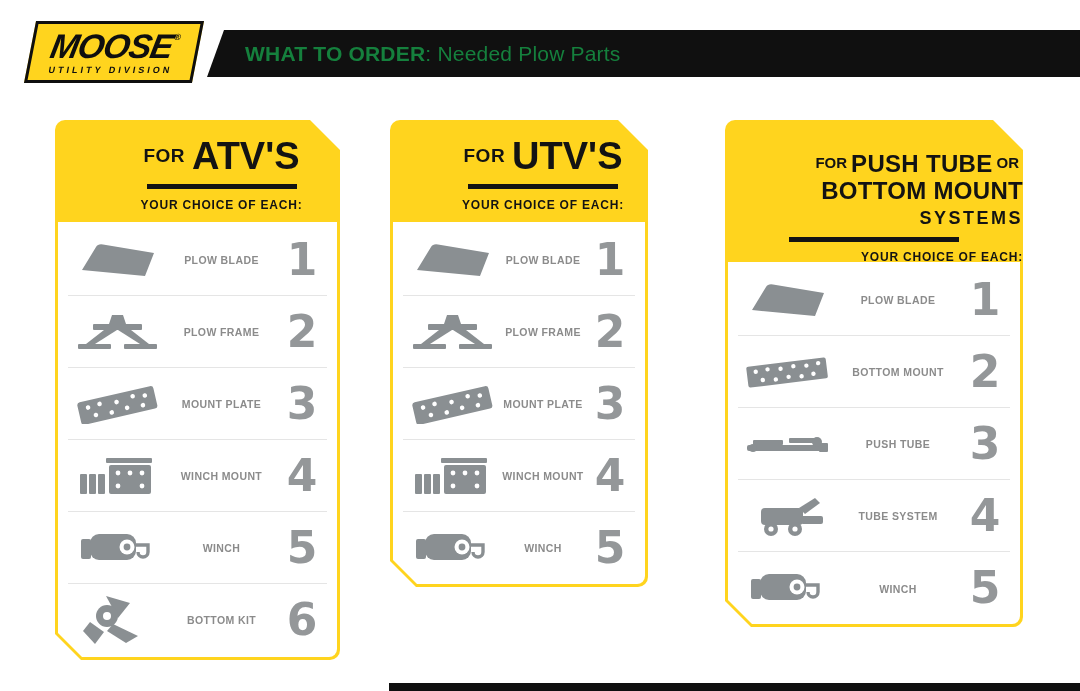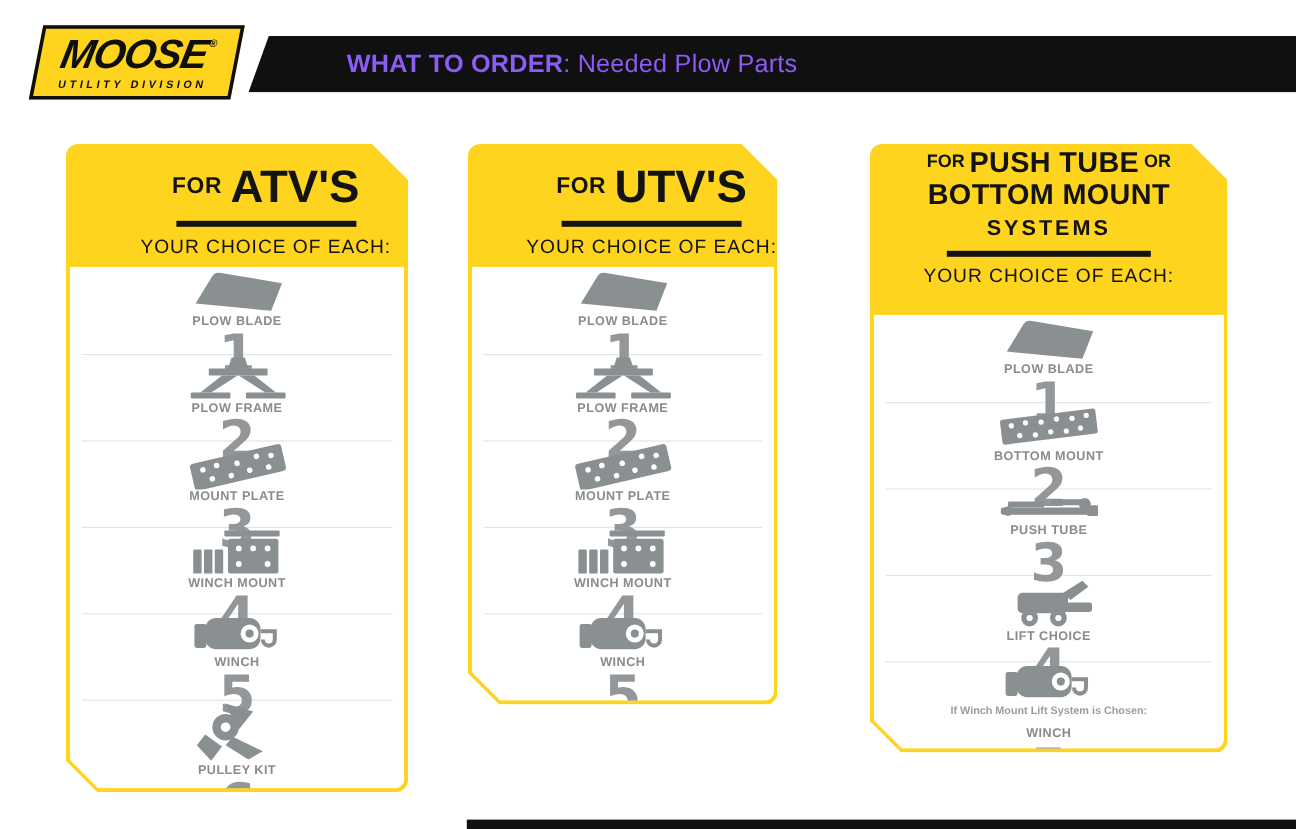--- a/index.html
+++ b/index.html
@@ -3,21 +3,21 @@
 <meta charset="utf-8">
 <style>
   * { margin:0; padding:0; box-sizing:border-box; }
   html,body { width:1080px; height:691px; }
   body { background:#ffffff; font-family:"Liberation Sans", sans-serif; position:relative; overflow:hidden; }
 
   
   .topbar { position:absolute; left:207px; top:30px; width:873px; height:47px; background:#101010;
             clip-path: polygon(17px 0, 100% 0, 100% 100%, 0 100%);
             display:flex; align-items:center; padding-left:38px; }
-  .topbar-title { color:#8b5cf6; font-size:21px; letter-spacing:.2px; white-space:nowrap;margin-left:44px; }
+  .topbar-title { color:#15803d; font-size:21px; letter-spacing:.2px; white-space:nowrap; }
   .topbar-title .bold { font-weight:bold; }
 
   .logo { position:absolute; left:30px; top:21px; width:168px; height:62px; background:#FFD41E;
           border:3px solid #0f0f0f; transform:skewX(-11deg);
           display:flex; flex-direction:column; align-items:center; justify-content:center; }
   .logo-main { font-size:34px; font-weight:900; font-style:italic; color:#0f0f0f; letter-spacing:-1px; line-height:1; }
   .logo-reg  { font-size:9px; font-weight:bold; color:#0f0f0f; vertical-align:18px; }
   .logo-sub  { font-size:9px; font-weight:bold; letter-spacing:3px; color:#0f0f0f; margin-top:2px; }
 
   
@@ -25,35 +25,35 @@
           clip-path: polygon(0 0, calc(100% - 30px) 0, 100% 30px, 100% 100%, 26px 100%, 0 calc(100% - 26px)); }
   .card1 { left:55px;  width:285px; height:540px; }
   .card2 { left:390px; width:258px; height:467px; }
   .card3 { left:725px; width:298px; height:507px; }
 
   .card-head { text-align:center; color:#131313; }
   .head12 { padding-top:15px;margin-left:48px; }
   .t-small { font-size:19px; font-weight:800; margin-right:7px; vertical-align:7px; letter-spacing:.5px; }
   .t-big   { font-size:38px; font-weight:900; letter-spacing:0; }
   .underline { width:150px; height:5px; background:#131313; margin:6px auto 9px; }
-  .head-sub { font-size:16px; font-weight:normal; letter-spacing:.8px; }
-
-  .head3 { padding-top:2px; }
+  .head-sub { font-size:12px; font-weight:bold; letter-spacing:.8px; }
+
+  .head3 { padding-top:30px;text-align:right; }
   .t-small3 { font-size:15px; font-weight:800; vertical-align:4px; margin:0 4px; }
   .t-mid { font-size:24px; font-weight:900; letter-spacing:.3px; line-height:27px; }
   .t-sys { font-size:18px; font-weight:800; letter-spacing:2.5px; margin-top:4px; }
   .u3 { width:170px; margin:8px auto 8px; }
 
   .card-body { position:absolute; left:3px; right:3px; bottom:3px; background:#ffffff;
                clip-path: polygon(0 0, 100% 0, 100% 100%, 24px 100%, 0 calc(100% - 24px));
                border-bottom-right-radius:8px; padding:2px 10px 0; }
   .card1 .card-body, .card2 .card-body { top:102px; }
   .card3 .card-body { top:142px; }
 
-  .row { display:flex; align-items:center; height:72px; border-bottom:1px solid #E5E5E5;flex-direction:column; }
+  .row { display:flex; align-items:center; height:72px; border-bottom:1px solid #E5E5E5; }
   .row:last-child { border-bottom:0; }
   .icon { width:98px; flex:none; display:flex; justify-content:center; align-items:center; }
   .icon svg { display:block; }
   .label { flex:1; text-align:center; font-size:10.5px; font-weight:bold; color:#8B8B8B; letter-spacing:.4px; }
   .num { flex:none; width:50px; text-align:center; font-size:44px; font-weight:800; color:#949799;
          font-family:"DejaVu Sans", sans-serif; line-height:1; }
   .label-wrap { flex:1; text-align:center; }
   .note { display:block; font-size:9px; font-weight:bold; color:#9C9C9C; line-height:1.35; margin-bottom:3px; padding:0 16px; }
 
   .footer-bar { position:absolute; left:389px; right:0; bottom:0; height:8px; background:#101010; }
@@ -166,21 +166,21 @@
     <div class="row">
       <span class="icon">
         <svg width="74" height="52" viewBox="0 0 74 52" fill="#8A8F92">
             <path d="M26 2 L50 9 L38 24 Z"></path>
             <circle cx="27" cy="22" r="11"></circle>
             <circle cx="27" cy="22" r="4" fill="#fff"></circle>
             <path d="M33 30 L58 42 L46 49 L27 37 Z"></path>
             <path d="M10 28 L24 38 L15 50 L3 37 Z"></path>
           </svg>
       </span>
-      <span class="label">PULLEY KIT</span>
+      <span class="label">BOTTOM KIT</span>
       <span class="num">6</span>
     </div>
 
   </div>
 </section>
 
 <section class="card card2">
   <div class="card-head head12">
     <div>
       <span class="t-small">FOR</span><span class="t-big">UTV'S</span>
@@ -339,36 +339,35 @@
         <svg width="76" height="44" viewBox="0 0 76 44" fill="#8A8F92">
             <path d="M50 14 L66 4 L71 9 L56 20 Z"></path>
             <rect x="12" y="14" width="42" height="17" rx="4"></rect>
             <rect x="52" y="22" width="22" height="8" rx="2"></rect>
             <circle cx="22" cy="35" r="7"></circle>
             <circle cx="22" cy="35" r="2.6" fill="#fff"></circle>
             <circle cx="46" cy="35" r="7"></circle>
             <circle cx="46" cy="35" r="2.6" fill="#fff"></circle>
           </svg>
       </span>
-      <span class="label">LIFT CHOICE</span>
+      <span class="label">TUBE SYSTEM</span>
       <span class="num">4</span>
     </div>
 
     <div class="row">
       <span class="icon">
         <svg width="76" height="34" viewBox="0 0 76 34" fill="#8A8F92">
             <rect x="2" y="8" width="10" height="20" rx="2"></rect>
             <rect x="11" y="3" width="46" height="26" rx="9"></rect>
             <circle cx="48" cy="16" r="7.5" fill="#fff"></circle>
             <circle cx="48" cy="16" r="3.4"></circle>
             <path d="M57 14 h12 v7 a5 5 0 0 1 -10 0" fill="none" stroke="#8A8F92" stroke-width="3.4"></path>
           </svg>
       </span>
       <span class="label-wrap">
-        <span class="note">If Winch Mount Lift System is Chosen:</span>
         <span class="label">WINCH</span>
       </span>
       <span class="num">5</span>
     </div>
 
   </div>
 </section>
 
 <div class="footer-bar"></div>
 

